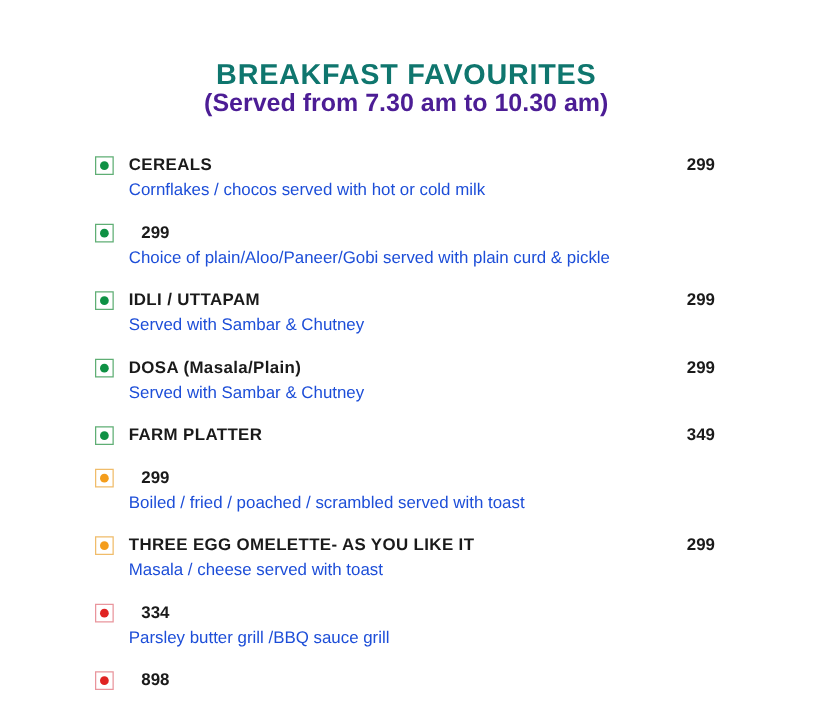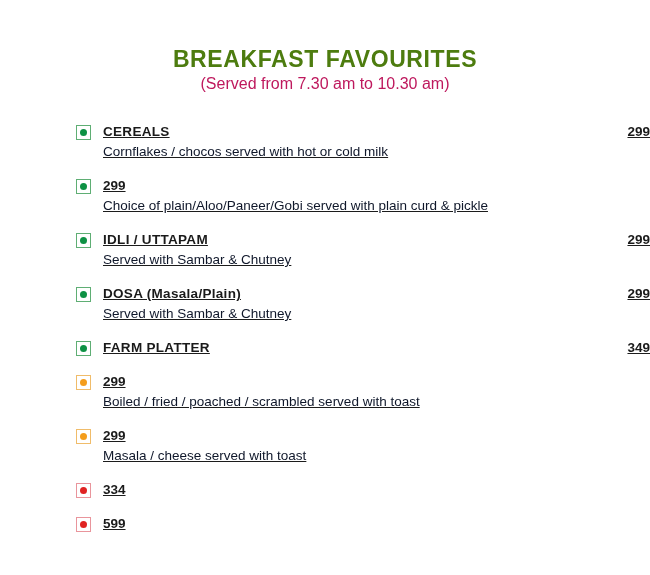--- a/index.html
+++ b/index.html
@@ -19,30 +19,31 @@
   .menu-header {
     padding-top: 46px;
     text-align: center;
     margin-bottom: 30px;
   }
   .menu-title {
     font-size: 23px;
     font-weight: bold;
     letter-spacing: 0.6px;
     line-height: 27px;
-    color: #4d7c0f;
+    color: #0f766e;
   }
   .menu-subtitle {
-    font-size: 16px;
+    font-size: 20px;
     line-height: 21px;
-    color: #be185d;
+    color: #4c1d95;
+    font-weight: bold;
   }
   .menu-list {
     padding-left: 76px;
-    text-decoration: underline;
+    padding-right: 78px;
   }
   .item {
     display: flex;
     align-items: flex-start;
     margin-bottom: 18px;
   }
   .item:last-child { margin-bottom: 0; }
   span[data-name="diet-icon"] {
     flex: 0 0 auto;
     width: 15px;
@@ -79,27 +80,28 @@
     font-weight: bold;
     letter-spacing: 0.3px;
     line-height: 16px;
     color: #1a1a1a;
   }
   .item-price {
     font-size: 13.5px;
     font-weight: bold;
     line-height: 16px;
     color: #1a1a1a;
+    margin-left: 10px;
     white-space: nowrap;
   }
   .item-desc {
     font-size: 13.5px;
     line-height: 16px;
     margin-top: 4px;
-    color: #0f172a;
+    color: #1d4ed8;
   }
   .item-desc:empty { display: none; margin-top: 0; }
 </style>
 </head>
 <body>
 
 <div class="page" data-name="menu-page">
 
   <div class="menu-header" data-name="menu-header">
     <div class="menu-title" data-name="menu-title">BREAKFAST FAVOURITES</div>
@@ -169,39 +171,41 @@
           <span class="item-price" data-name="item-price">299</span>
         </div>
         <div class="item-desc" data-name="item-description">Boiled / fried / poached / scrambled served with toast</div>
       </div>
     </div>
 
     <div class="item" data-name="menu-item">
       <span data-name="diet-icon" class="egg"></span>
       <div class="item-text" data-name="item-text">
         <div class="item-head" data-name="item-head">
+          <span class="item-name" data-name="item-name">THREE EGG OMELETTE- AS YOU LIKE IT</span>
           <span class="item-price" data-name="item-price">299</span>
         </div>
         <div class="item-desc" data-name="item-description">Masala / cheese served with toast</div>
       </div>
     </div>
 
     <div class="item" data-name="menu-item">
       <span data-name="diet-icon" class="nonveg"></span>
       <div class="item-text" data-name="item-text">
         <div class="item-head" data-name="item-head">
           <span class="item-price" data-name="item-price">334</span>
         </div>
+        <div class="item-desc" data-name="item-description">Parsley butter grill /BBQ sauce grill</div>
       </div>
     </div>
 
     <div class="item" data-name="menu-item">
       <span data-name="diet-icon" class="nonveg"></span>
       <div class="item-text" data-name="item-text">
         <div class="item-head" data-name="item-head">
-          <span class="item-price" data-name="item-price">599</span>
+          <span class="item-price" data-name="item-price">898</span>
         </div>
 
       </div>
     </div>
 
   </div>
 </div>
 
 </body></html>

